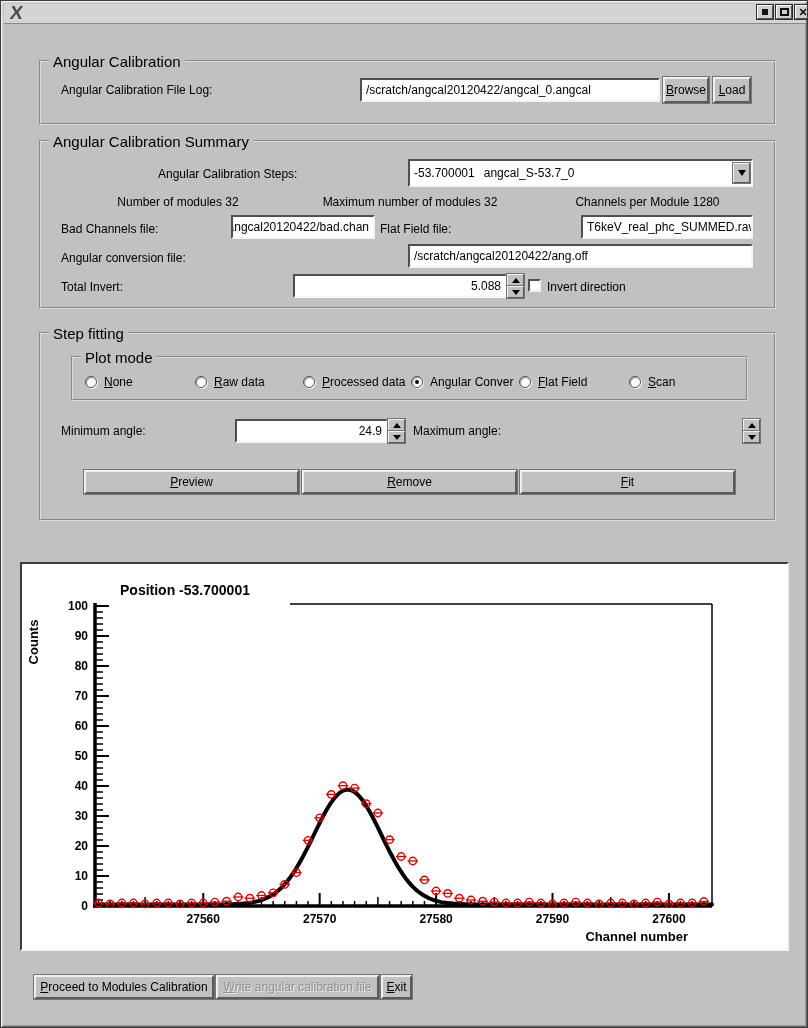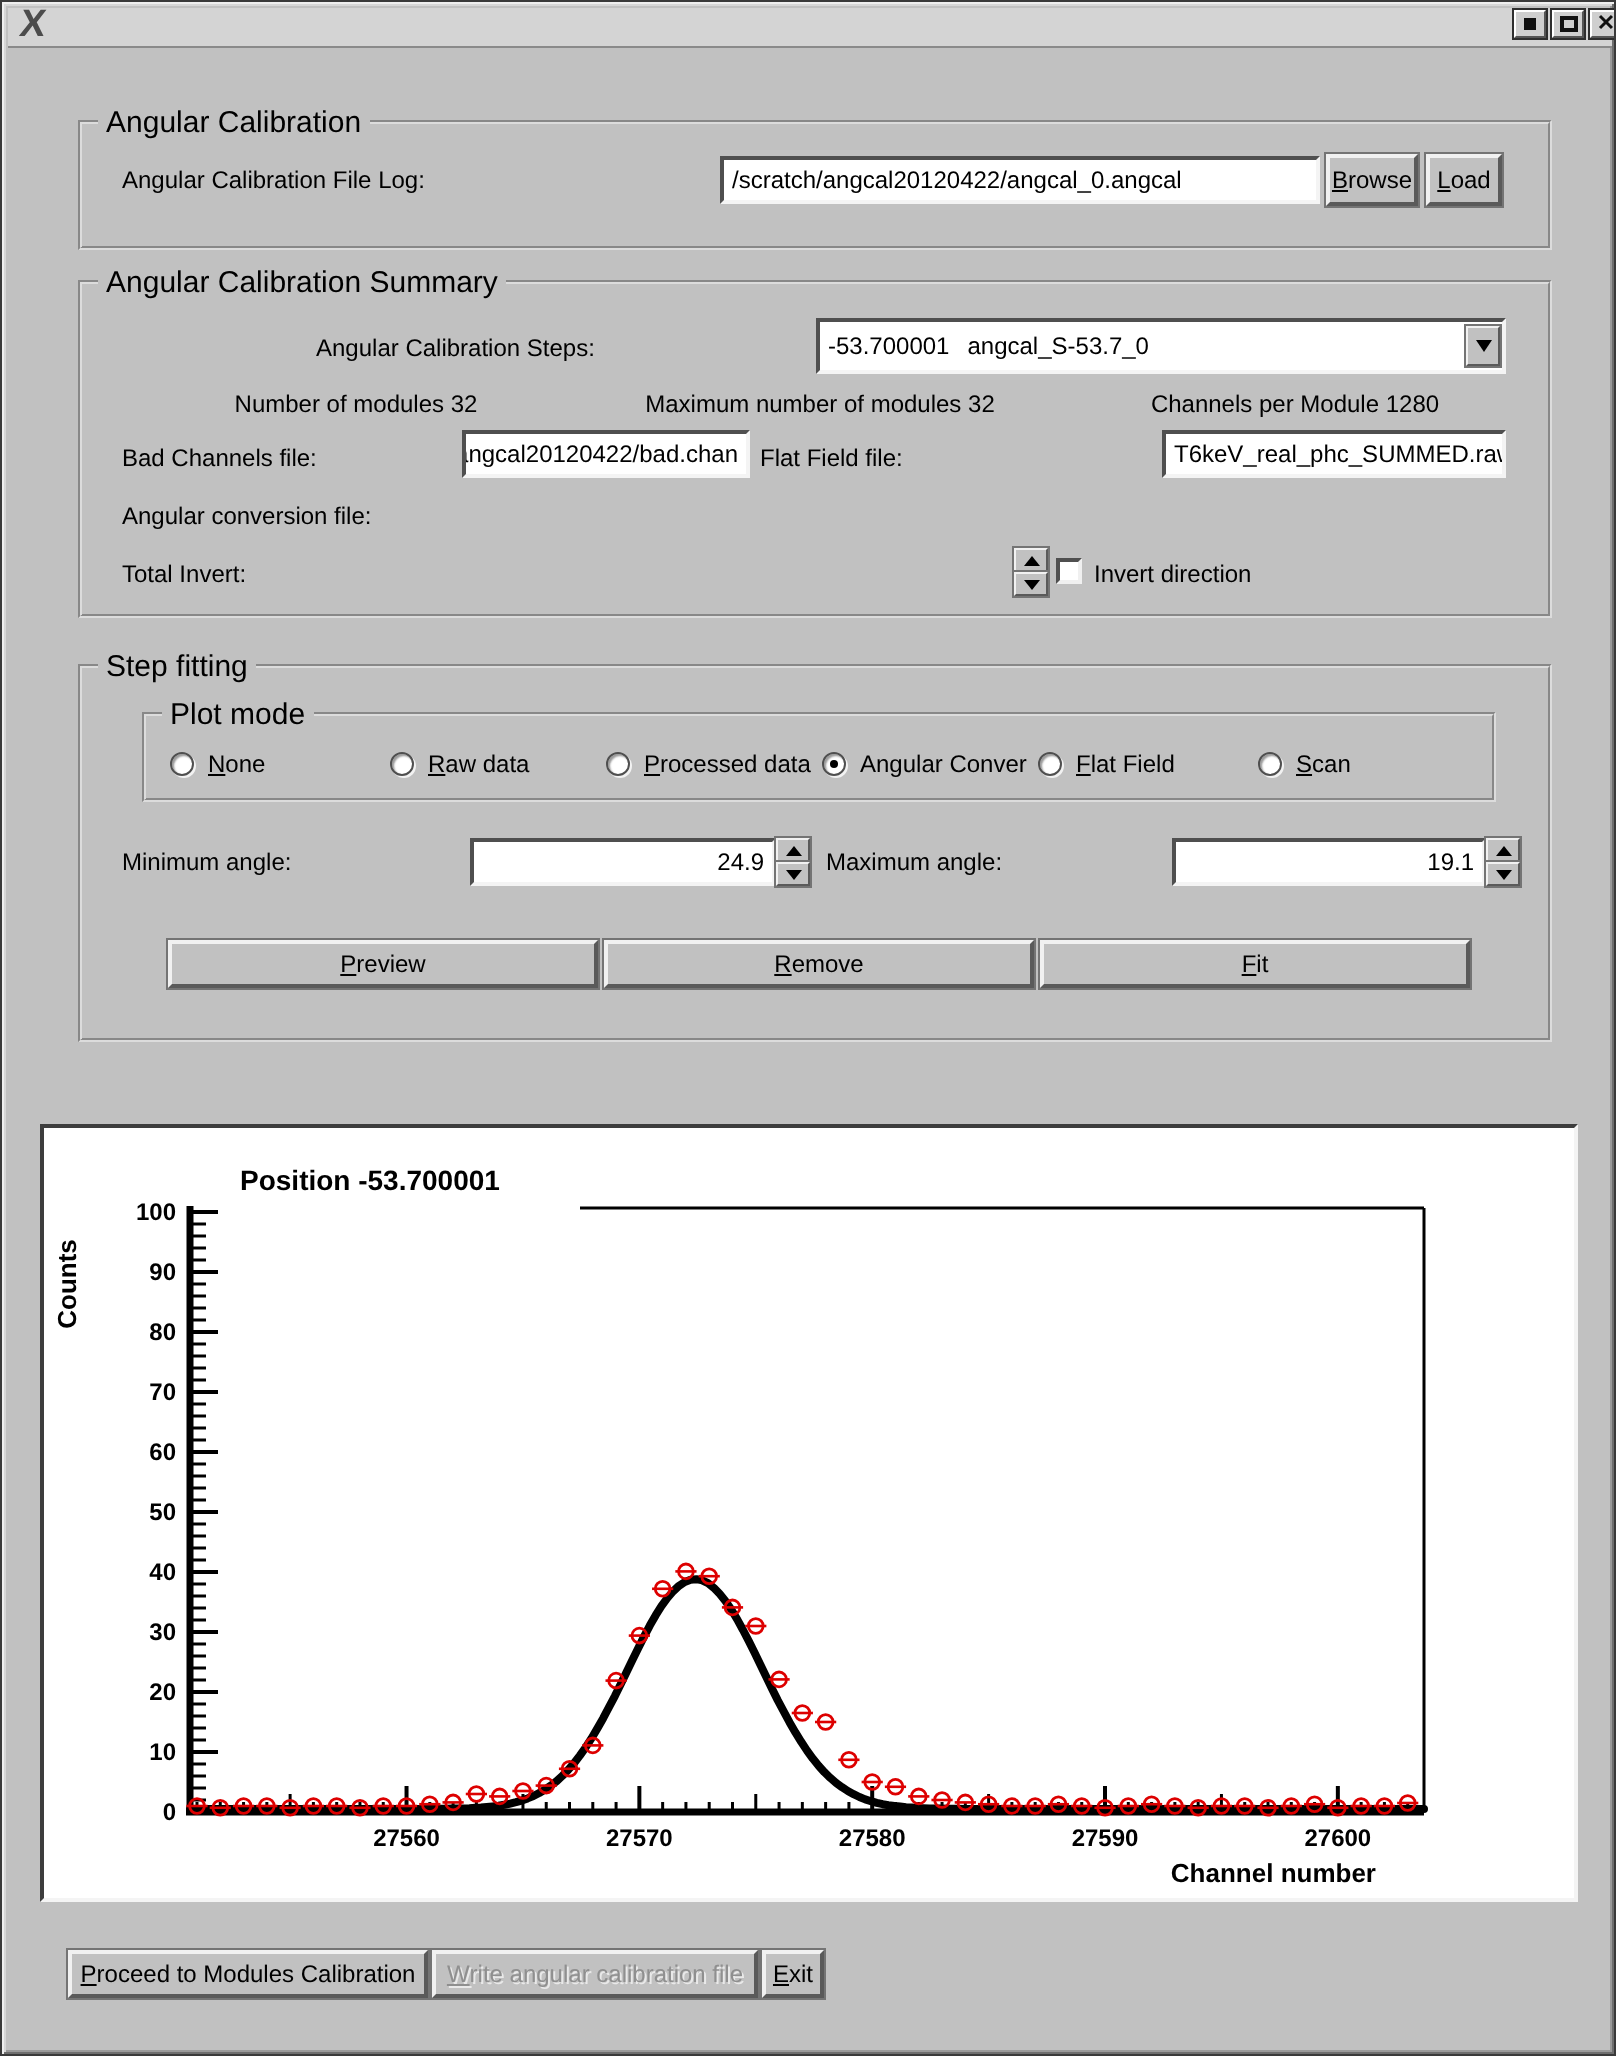--- a/index.html
+++ b/index.html
@@ -159,22 +159,28 @@
     <span class="lbl" style="left:20px; top:80px;">Bad Channels file:</span>
     <div class="input clipleft" style="left:190px; top:73px; width:144px; height:24px;">
       <span>tch/angcal20120422/bad.chan</span>
     </div>
     <span class="lbl" style="left:339px; top:80px;">Flat Field file:</span>
     <div class="input" style="left:540px; top:73px; width:172px; height:24px;">
       <span>T6keV_real_phc_SUMMED.raw</span>
     </div>
 
     <span class="lbl" style="left:20px; top:109px;">Angular conversion file:</span>
+    <div class="input" style="left:367px; top:102px; width:345px; height:24px;">
+      <span>/scratch/angcal20120422/ang.off</span>
+    </div>
 
     <span class="lbl" style="left:20px; top:138px;">Total Invert:</span>
+    <div class="input right" style="left:252px; top:132px; width:214px; height:24px;">
+      <span>5.088</span>
+    </div>
     <div class="spin" style="left:466px; top:132px;">
       <div class="sbtn up">
           <span class="tri-up"></span>
         </div>
       <div class="sbtn dn">
           <span class="tri-down"></span>
         </div>
     </div>
     <div class="checkbox" style="left:487px; top:137px;"></div>
     <span class="lbl" style="left:506px; top:138px;">Invert direction</span>
@@ -220,23 +226,20 @@
     <div class="spin" style="left:347px; top:85px;">
       <div class="sbtn up">
           <span class="tri-up"></span>
         </div>
       <div class="sbtn dn">
           <span class="tri-down"></span>
         </div>
     </div>
 
     <span class="lbl" style="left:372px; top:90px;">Maximum angle:</span>
-    <div class="input right" style="left:545px; top:85px; width:157px; height:24px;">
-      <span>19.1</span>
-    </div>
     <div class="spin" style="left:702px; top:85px;">
       <div class="sbtn up">
           <span class="tri-up"></span>
         </div>
       <div class="sbtn dn">
           <span class="tri-down"></span>
         </div>
     </div>
 
     <div class="btn" style="left:43px;  top:136px; width:215px; height:24px;"><u>P</u>review</div>

